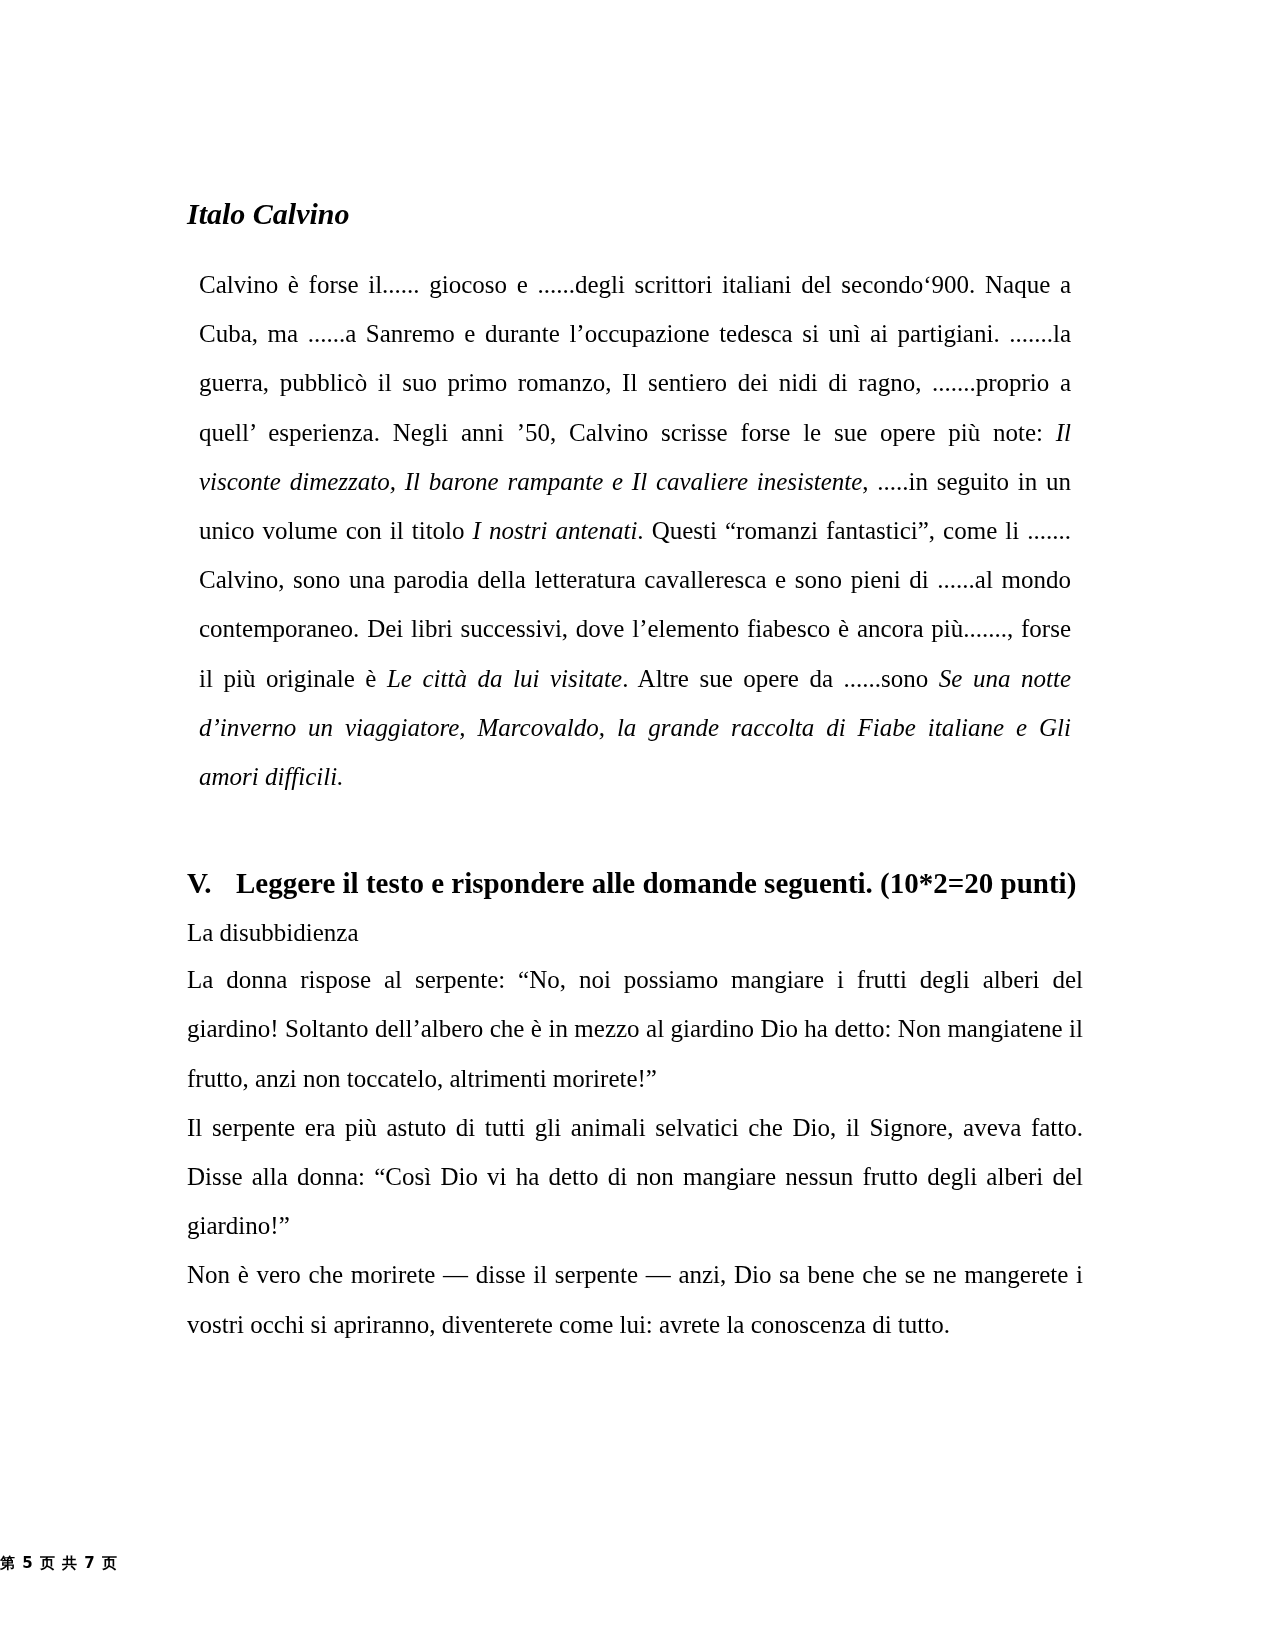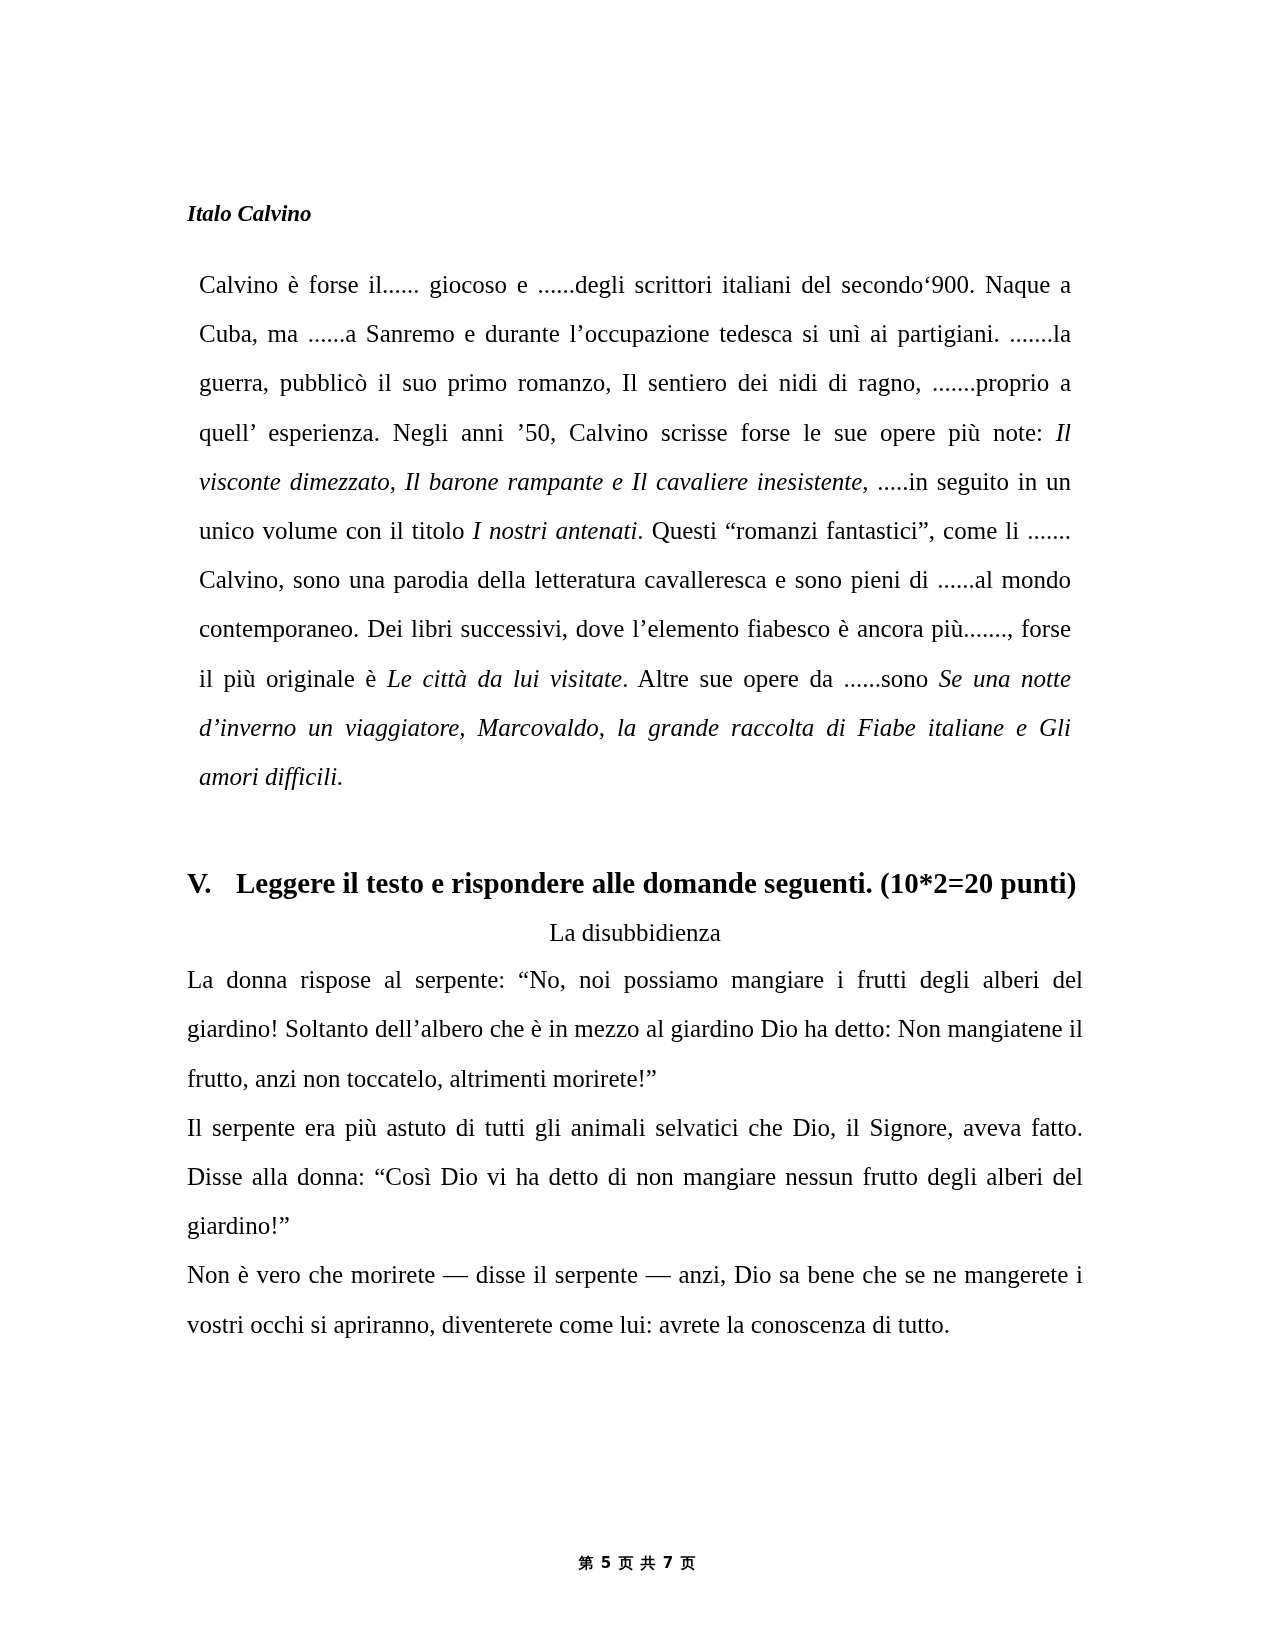--- a/index.html
+++ b/index.html
@@ -17,21 +17,21 @@
     }
     .page {
       position: absolute;
       left: 187px;
       top: 198px;
       width: 896px;
     }
     .section-title {
       font-weight: bold;
       font-style: italic;
-      font-size: 23px;
+      font-size: 30px;
       line-height: 32px;
       margin: 0 0 30px 0;
     }
     .para {
       font-size: 25px;
       line-height: 49.2px;
       text-align: justify;
       margin: 12px;
     }
     .para .it { font-style: italic; }
@@ -40,32 +40,31 @@
       font-size: 29px;
       line-height: 32px;
       margin: 66px 0 0 0;
       white-space: nowrap;
     }
     .exercise-heading .num {
       display: inline-block;
       width: 49px;
     }
     .reading-title {
-      text-align: center;
       font-size: 25px;
       line-height: 32px;
       margin: 18px 0 6px 0;
     }
     .reading .para { margin: 0; }
     .footer {
       position: absolute;
       left: 0;
       width: 1275px;
       top: 1553px;
-      text-align: center;
+      text-align: left;
       font-family: "DejaVu Sans", sans-serif;
       font-weight: bold;
       font-size: 15px;
       line-height: 20px;
       letter-spacing: 1px;
     }
   </style>
 </head>
 <body>
 

